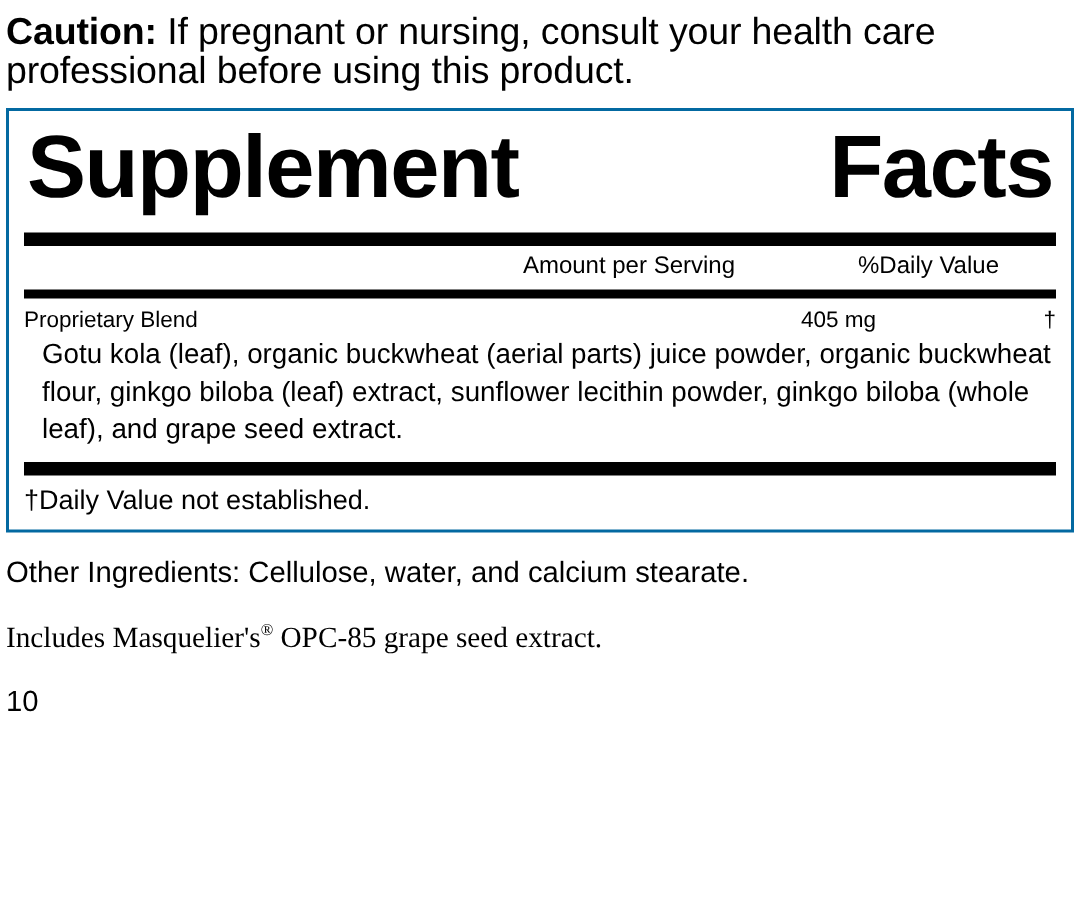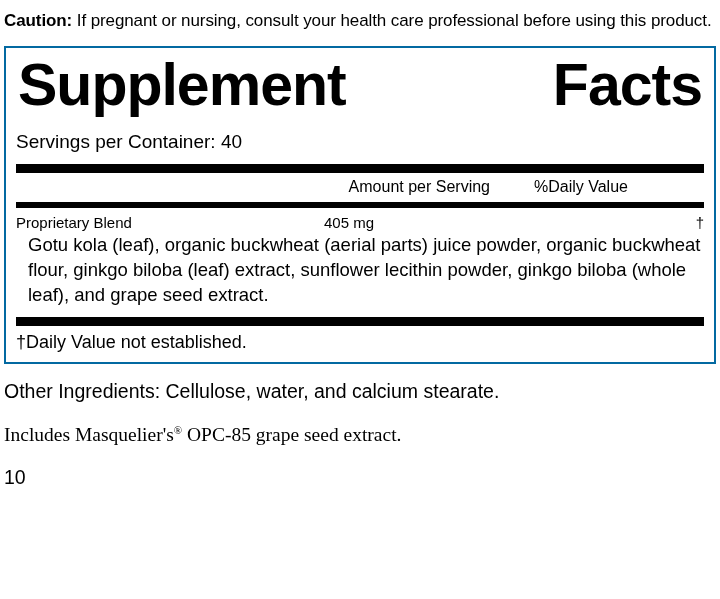--- a/index.html
+++ b/index.html
@@ -17,21 +17,21 @@
   .page {
     position: relative;
     width: 720px;
     height: 599px;
     box-sizing: border-box;
     padding: 0;
   }
 
   
   .caution {
-    font-size: 17px;
+    font-size: 25px;
     line-height: 26px;
     margin: 8px 4px 0 4px;
     letter-spacing: -0.1px;
   }
   .caution .lead {
     font-weight: bold;
   }
 
   
   .panel {
@@ -84,37 +84,37 @@
     font-size: 16px;
     font-weight: normal;
     padding: 5px 0 6px 0;
   }
   .head-row .h-amount {
     margin-left: auto;
     padding-right: 44px;
   }
   .head-row .h-dv {
     width: 170px;
-    text-align: left;
+    text-align: center;
   }
 
   .blend-row {
     display: flex;
     align-items: baseline;
     font-size: 15px;
     padding: 6px 0 0 0;
   }
   .blend-row .b-name {
     flex: 0 0 auto;
   }
   .blend-row .b-amount {
     margin-left: auto;
     padding-right: 0;
     width: 260px;
-    text-align: left;
+    text-align: right;
   }
   .blend-row .b-dv {
     width: 120px;
     text-align: right;
   }
 
   .blend-desc {
     font-size: 18.5px;
     line-height: 25px;
     padding: 1px 0 6px 12px;
@@ -161,21 +161,20 @@
 
   <div class="panel">
     <div class="panel-inner">
 
       <div class="sf-title">
         <span class="w1">Supplement</span>
         <span class="w2">Facts</span>
       </div>
 
       <div class="serving-lines">
-        <div>Servings per Container: 40</div>
       </div>
 
       <div class="rule-thick"></div>
 
       <div class="head-row">
         <span class="h-amount">Amount per Serving</span>
         <span class="h-dv">%Daily Value</span>
       </div>
 
       <div class="rule-med"></div>

